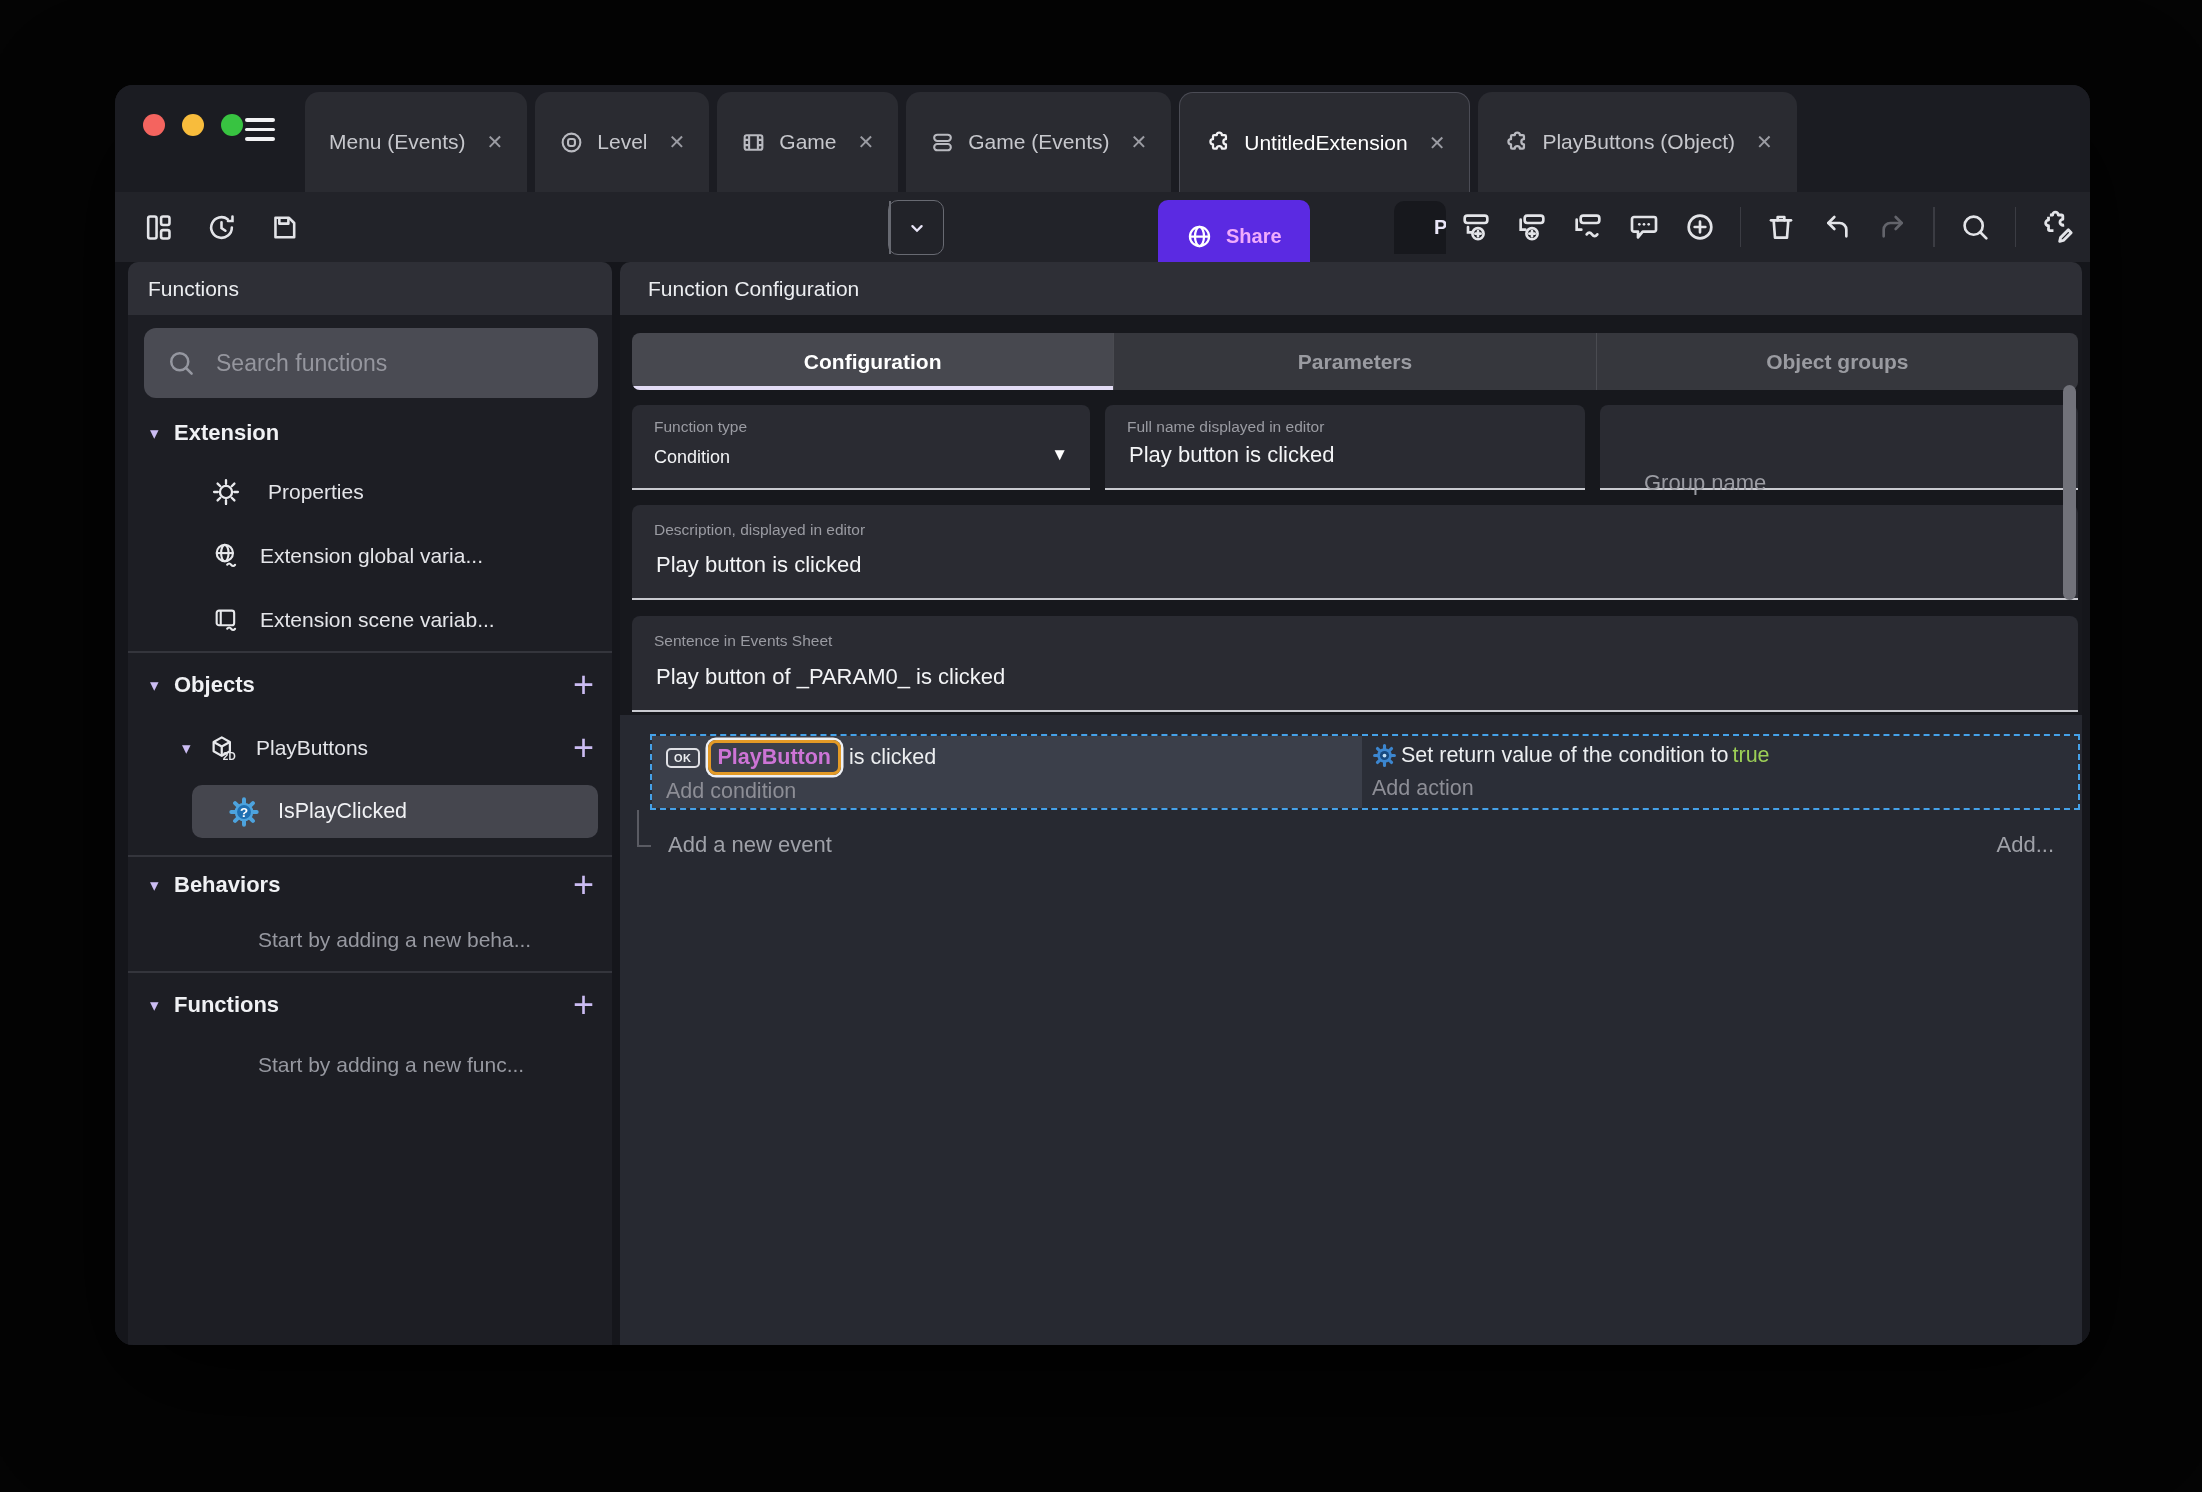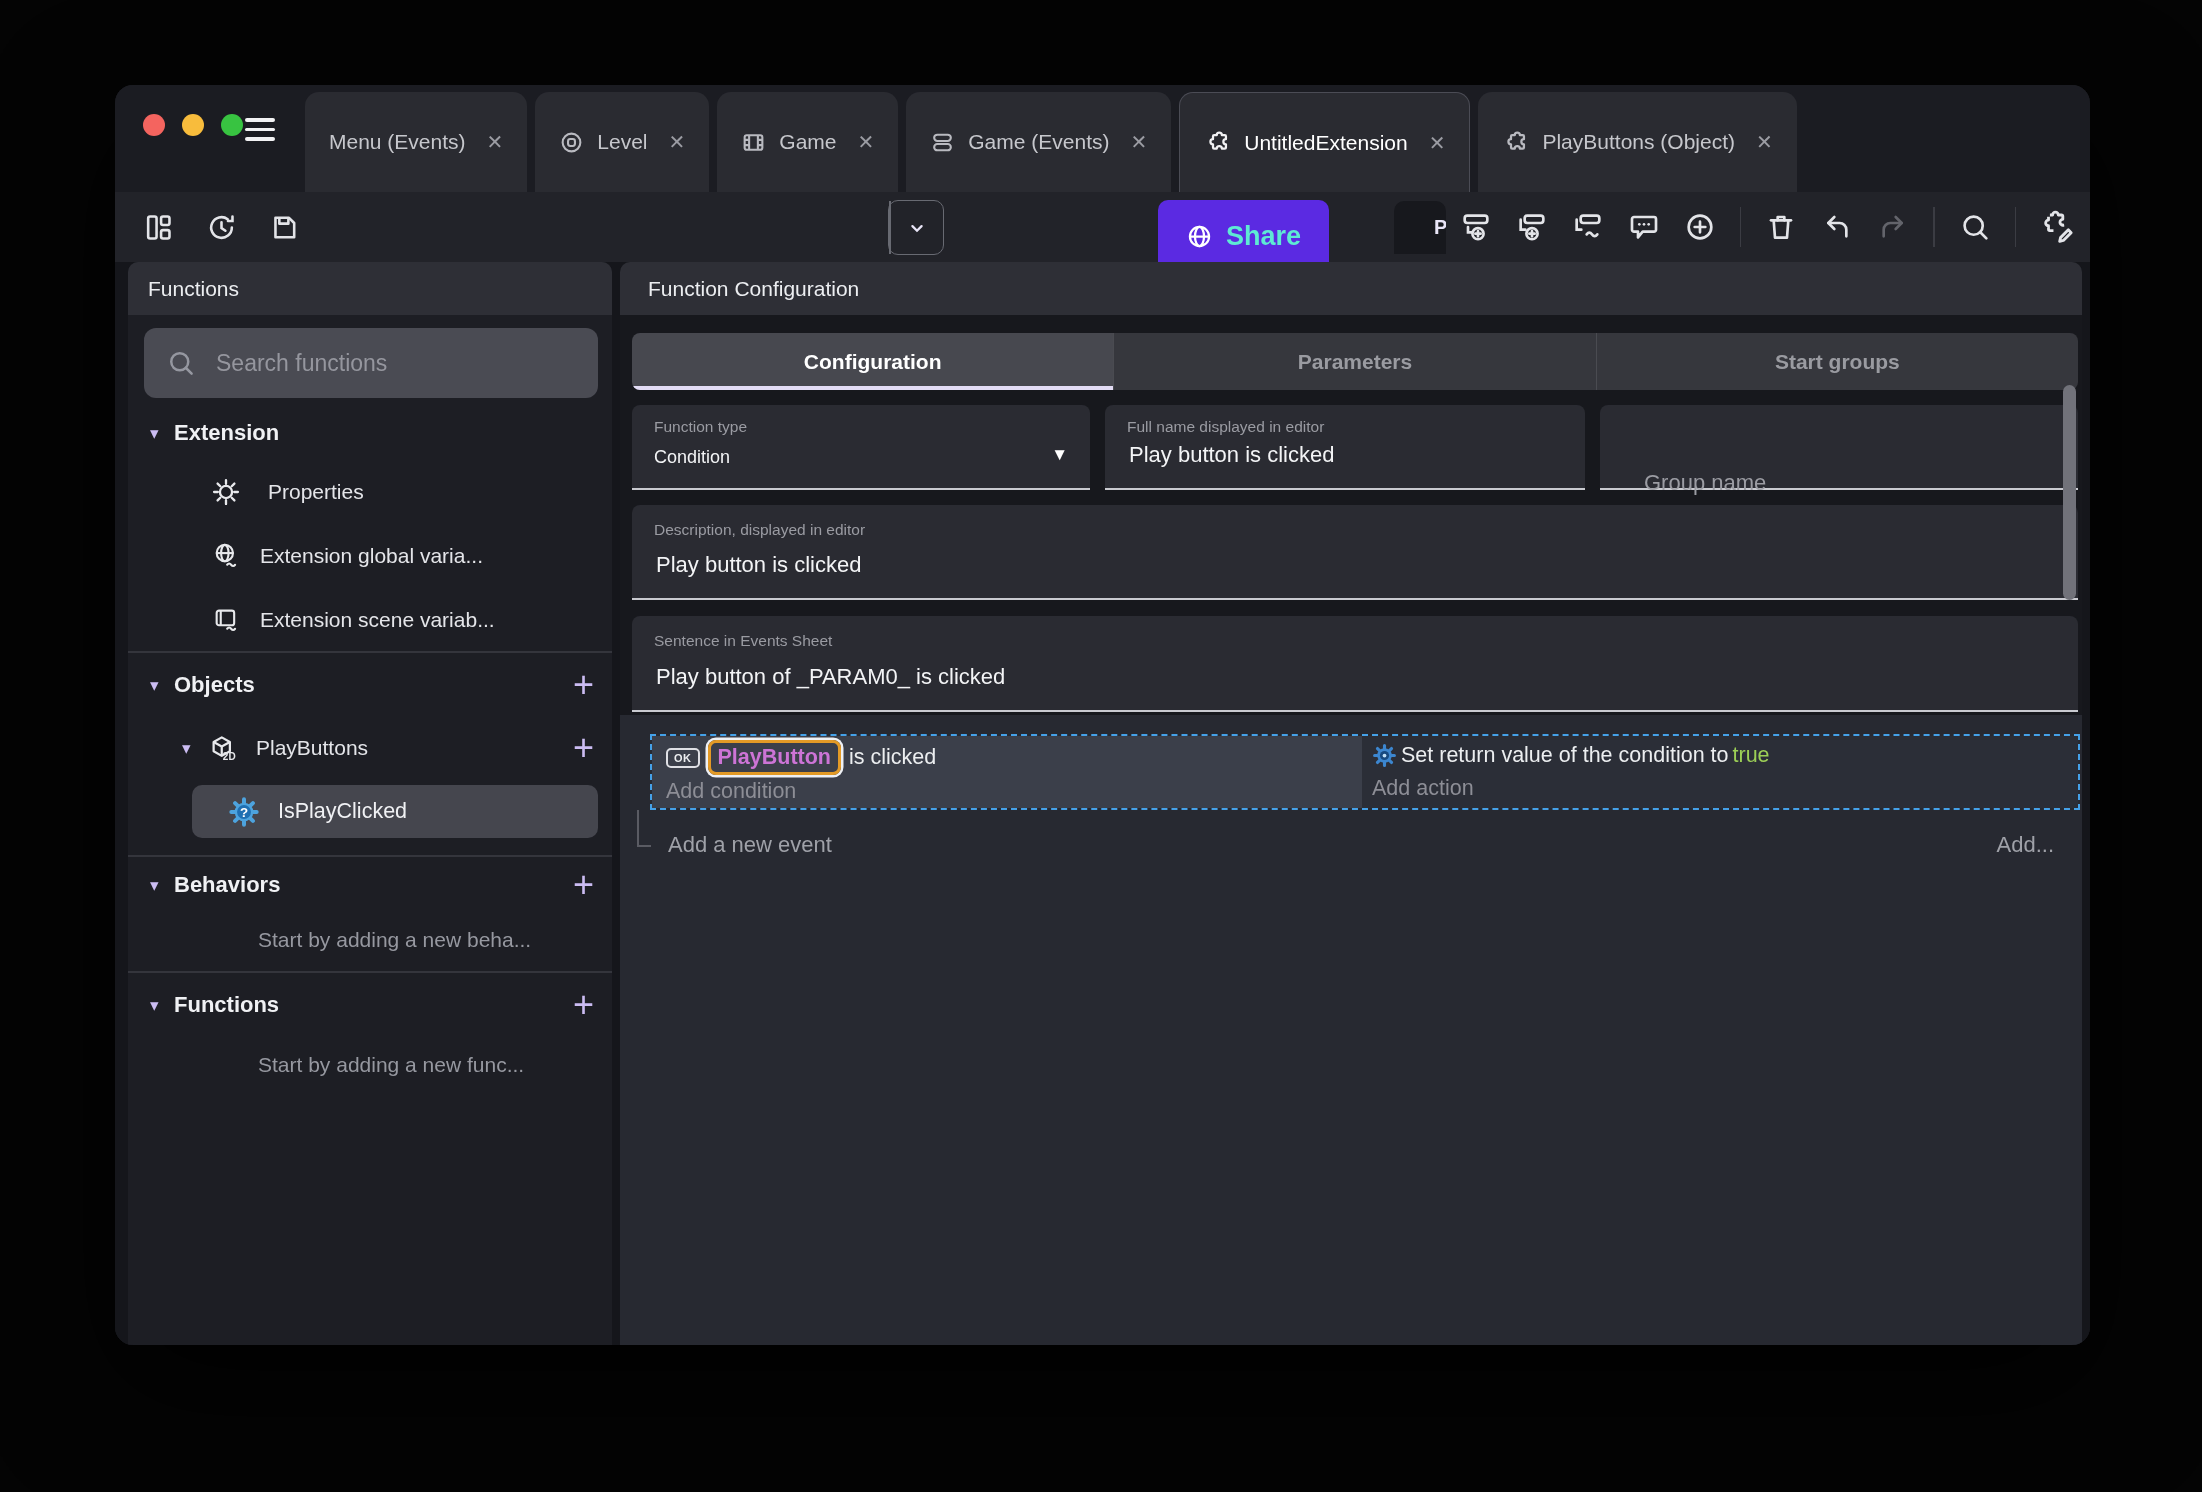--- a/index.html
+++ b/index.html
@@ -24,21 +24,21 @@
   .tab .close{color:#9b9ca3;font-size:20px;margin-left:8px;}
   
   .toolbar{position:relative;height:70px;background:#222329;flex:0 0 auto;}
   .tb-left{position:absolute;left:28px;top:0;height:70px;display:flex;align-items:center;gap:32px;color:#e3e4e8;}
   .btn-preview{position:absolute;left:773px;top:8px;height:55px;display:flex;align-items:stretch;
       border:1.5px solid #686a72;border-radius:10px;color:#e9e5f7;}
   .btn-preview .main{display:flex;align-items:center;gap:14px;padding:0 26px;font-size:20px;font-weight:bold;}
   .btn-preview .sep{width:1.5px;background:#686a72;}
   .btn-preview .caret{width:52px;display:flex;align-items:center;justify-content:center;}
   .btn-share{position:absolute;left:1043px;top:8px;height:72px;background:#5b2ae2;border-radius:10px;
-      display:flex;align-items:center;gap:13px;padding:0 28px;color:#5eead4;font-size:27px;font-weight:bold;}
+      display:flex;align-items:center;gap:13px;padding:0 28px;color:#f0abfc;font-size:20px;font-weight:bold;}
   .tb-right{position:absolute;right:16px;top:0;height:70px;display:flex;align-items:center;gap:24px;color:#e3e4e8;}
   .tb-divider{width:1.5px;height:40px;background:#3b3c43;}
   .dim{color:#63646b;}
   
   .content{flex:1;position:relative;background:#15161b;}
   .panel-header{height:53px;background:#2e2f36;display:flex;align-items:center;font-size:21px;color:#eceef1;}
   
   .sidebar{position:absolute;left:13px;top:0;bottom:0;width:484px;background:#1d1e24;border-radius:10px 10px 0 0;overflow:hidden;}
   .sidebar .panel-header{padding:0 20px;}
   .s-body{position:absolute;top:53px;left:0;right:0;bottom:0;}
@@ -369,21 +369,21 @@
 
           <div class="tabstrip">
             <div class="mtab active">
               <span>Configuration</span>
               <div class="underline"></div>
             </div>
             <div class="mtab">
               <span>Parameters</span>
             </div>
             <div class="mtab">
-              <span>Start groups</span>
+              <span>Object groups</span>
             </div>
           </div>
 
           <div class="field" style="left:12px;top:90px;width:458px;height:85px;">
             <span class="f-label">Function type</span>
             <span class="f-value">Condition</span>
             <span class="caret2">▼</span>
           </div>
           <div class="field" style="left:485px;top:90px;width:480px;height:85px;">
             <span class="f-label">Full name displayed in editor</span>

